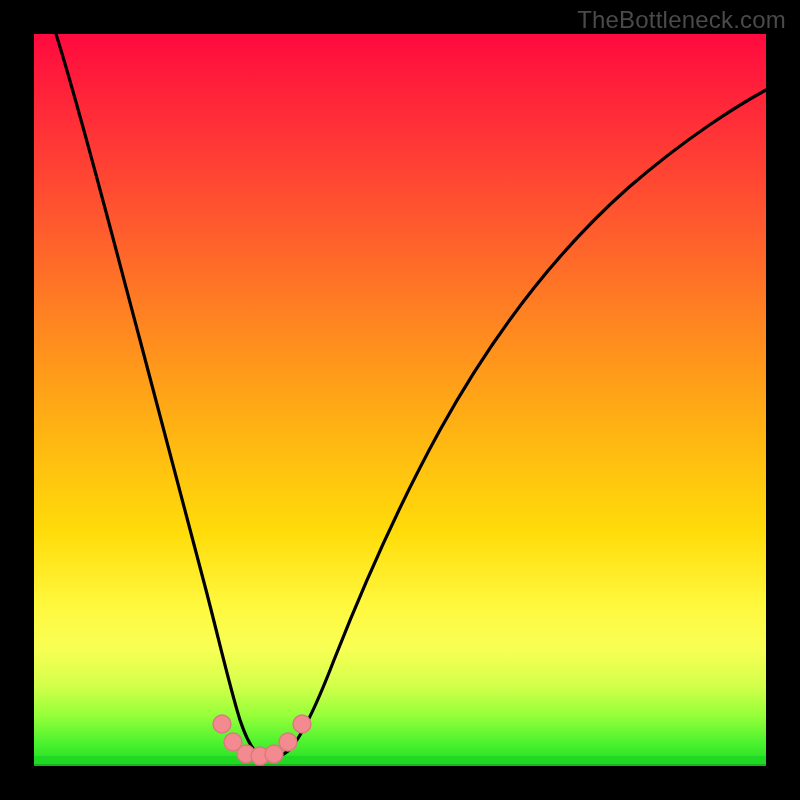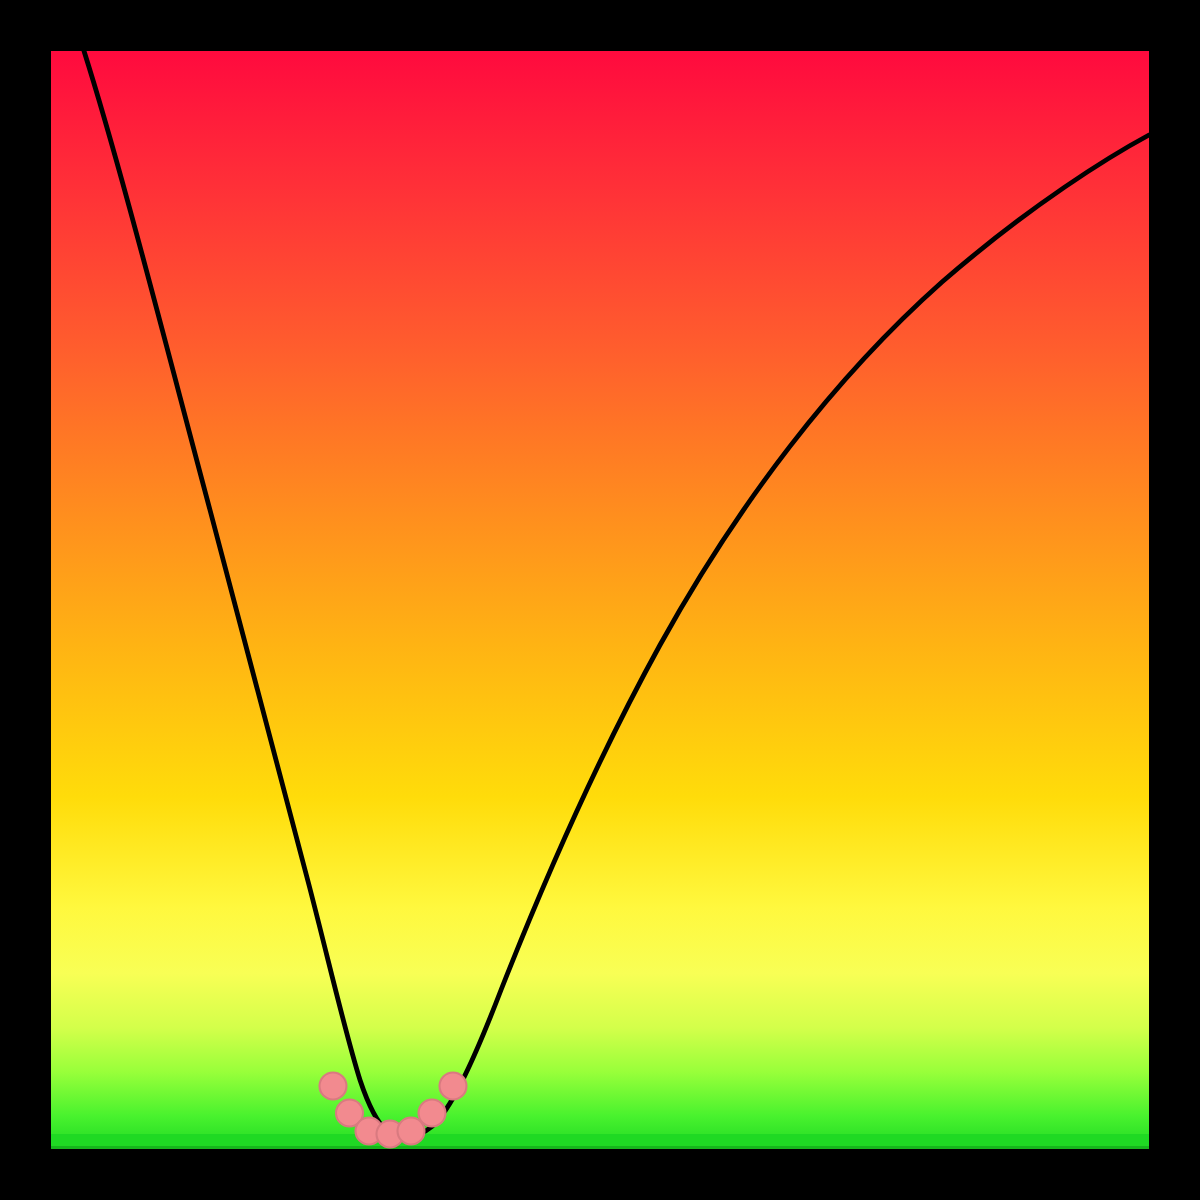--- a/index.html
+++ b/index.html
@@ -84,13 +84,14 @@
       <circle cx="246" cy="754" r="9"></circle>
       <circle cx="260" cy="756" r="9"></circle>
       <circle cx="274" cy="754" r="9"></circle>
       <circle cx="288" cy="742" r="9"></circle>
       <circle cx="302" cy="724" r="9"></circle>
     </g>
 
     <rect x="17" y="17" width="766" height="766" fill="none" stroke="#000" stroke-width="34"></rect>
   </svg>
 
+  <div class="attribution">TheBottleneck.com</div>
 </div>
 
 </body></html>

